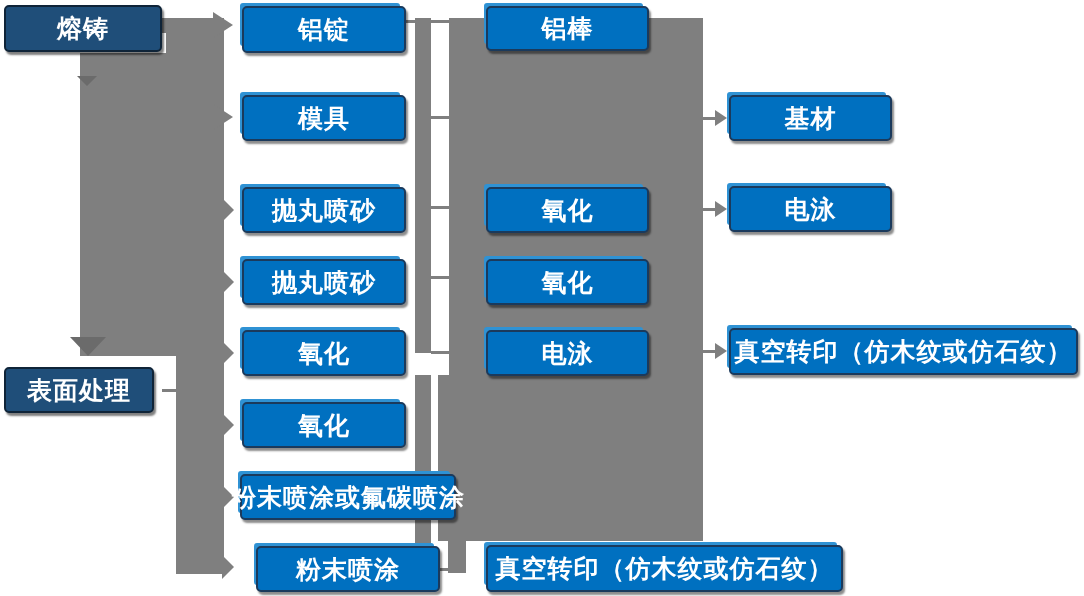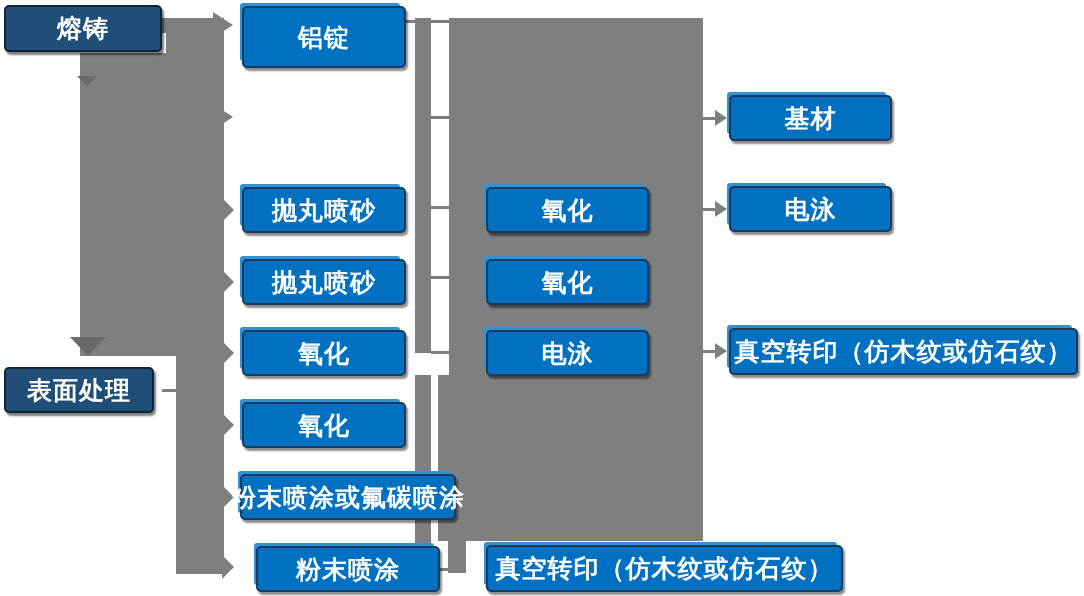--- a/index.html
+++ b/index.html
@@ -17,21 +17,21 @@
     box-shadow:-4px -5px 0 -2px #2f92d4, 2px 3px 2px rgba(0,0,0,0.45);
   }
   .navy{
     background:#1F4E79;border:2px solid #0f2438;
     box-shadow:2px 3px 2px rgba(0,0,0,0.5);
   }
   
   .n1{left:4px;top:5px;width:158px;height:47px}
   .n2{left:4px;top:94px;width:158px;height:46px}
   .n3{left:4px;top:367px;width:150px;height:46px}
-  .n4{left:242px;top:6px;width:164px;height:62px}
+  .n4{left:242px;top:6px;width:164px;height:47px}
   .n5{left:242px;top:95px;width:164px;height:46px}
   .n6{left:242px;top:187px;width:164px;height:46px}
   .n7{left:242px;top:259px;width:164px;height:46px}
   .n8{left:242px;top:330px;width:164px;height:46px}
   .n9{left:242px;top:402px;width:164px;height:46px}
   .n10{left:240px;top:474px;width:216px;height:46px}
   .n11{left:256px;top:546px;width:184px;height:46px}
   .n12{left:486px;top:6px;width:163px;height:45px}
   .n13{left:486px;top:95px;width:163px;height:46px}
   .n14{left:486px;top:187px;width:163px;height:46px}
@@ -118,39 +118,45 @@
   <div class="box navy n1">
       <span>熔铸</span>
     </div>
   <div class="box navy n3">
       <span>表面处理</span>
     </div>
 
   <div class="box blue n4">
       <span>铝锭</span>
     </div>
+  <div class="box blue n5">
+      <span>模具</span>
+    </div>
   <div class="box blue n6">
       <span>抛丸喷砂</span>
     </div>
   <div class="box blue n7">
       <span>抛丸喷砂</span>
     </div>
   <div class="box blue n8">
       <span>氧化</span>
     </div>
   <div class="box blue n9">
       <span>氧化</span>
     </div>
   <div class="box blue n10">
       <span>粉末喷涂或氟碳喷涂</span>
     </div>
   <div class="box blue n11">
       <span>粉末喷涂</span>
     </div>
 
+  <div class="box blue n12">
+      <span>铝棒</span>
+    </div>
   <div class="box blue n14">
       <span>氧化</span>
     </div>
   <div class="box blue n15">
       <span>氧化</span>
     </div>
   <div class="box blue n16">
       <span>电泳</span>
     </div>
   <div class="box blue n17">

